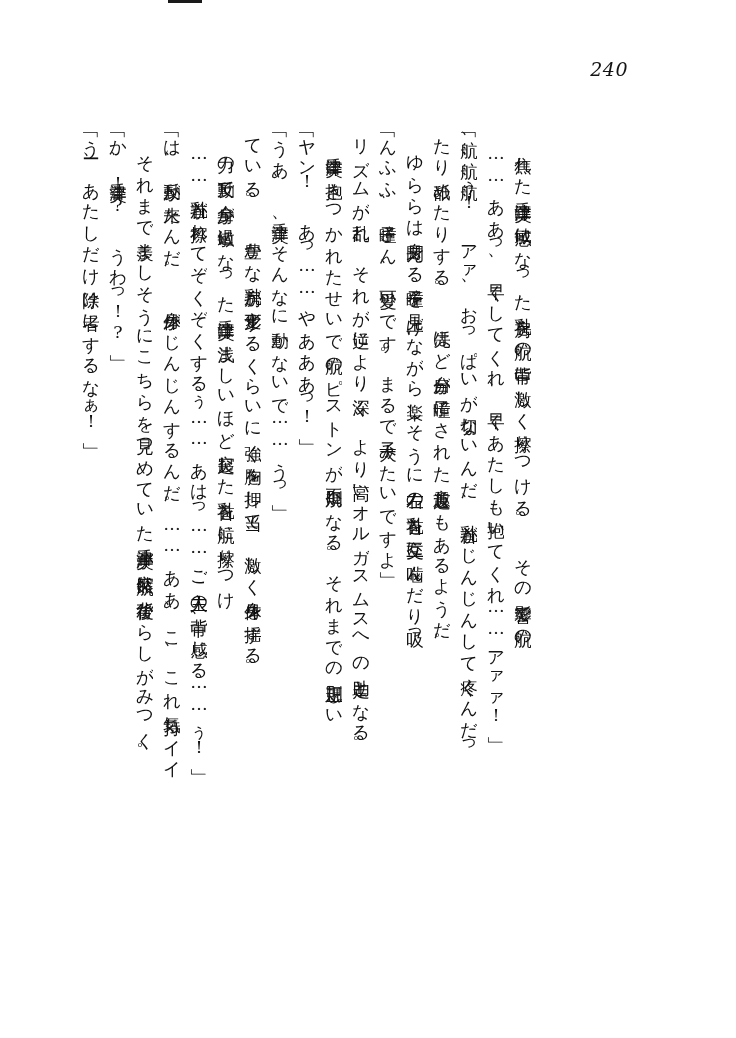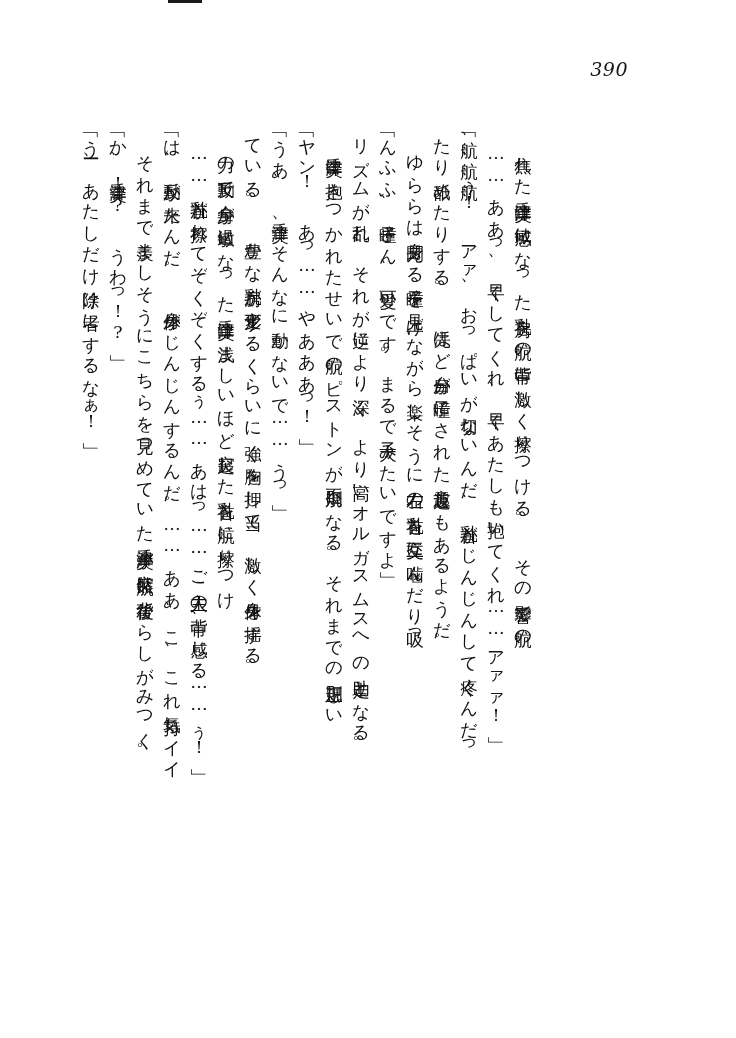--- a/index.html
+++ b/index.html
@@ -78,21 +78,21 @@
   .vline:nth-child(odd) { color: #101010; }
   .vline:nth-child(even) { color: #151515; }
 </style>
 </head>
 <body>
 
 <div class="page">
 
   <div class="crop-mark"></div>
 
-  <div class="page-number">390</div>
+  <div class="page-number">240</div>
 
   <div class="text-block">
     <div class="vline">「うー、あたしだけ除け者にするなぁ!」</div>
     <div class="vline">「か、香津美!?　うわっ!?」</div>
     <div class="vline indent">それまで羨ましそうにこちらを見つめていた香津美が突然航に背後からしがみつく。</div>
     <div class="vline">「は、反動が来たんだ。　身体がじんじんするんだ。……ああ、こ、これ気持ちイイ</div>
     <div class="vline indent">……乳首が擦れてぞくぞくするぅ……あはっ……ご主人の背中、感じる……ぅ!」</div>
     <div class="vline indent">力の反動で全身が過敏になった香津美は浅ましいほど突起した乳首を航に擦りつけ</div>
     <div class="vline">ている。　豊かな乳房が変形するくらいに強く胸を押し当て、激しく身体を揺する。</div>
     <div class="vline">「うあ、　香津美、そんなに動かないで……うっ」</div>

